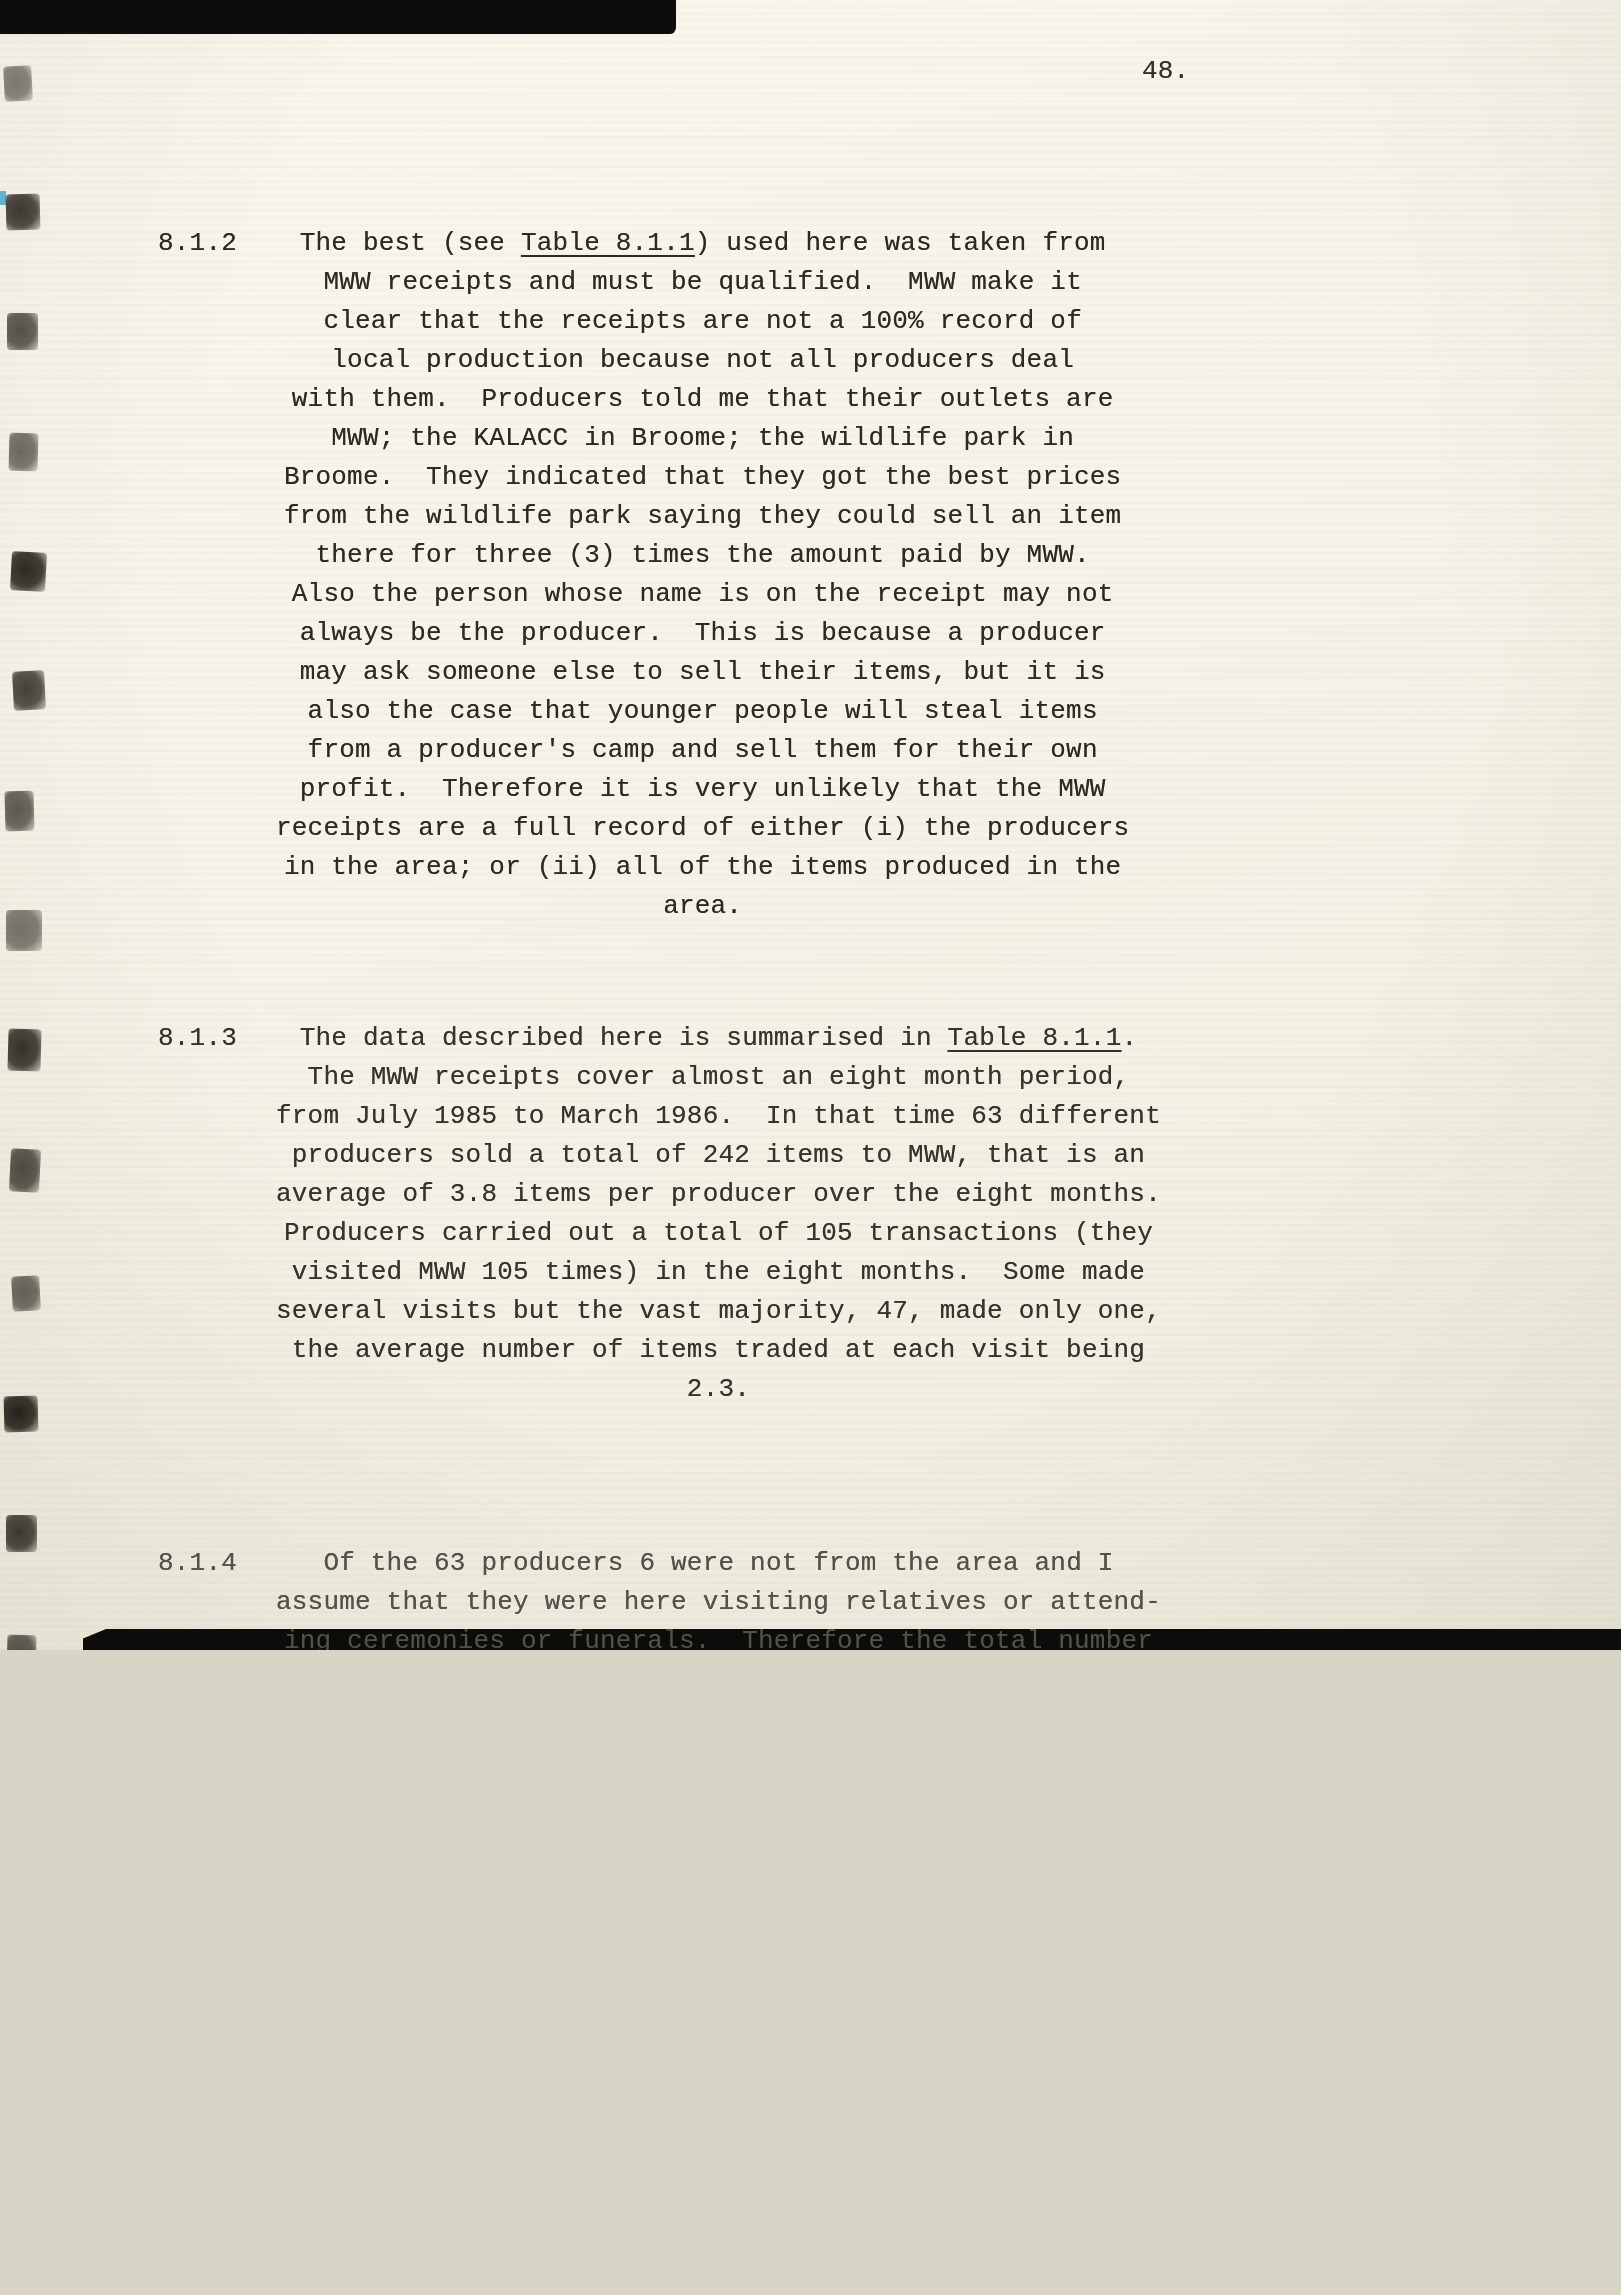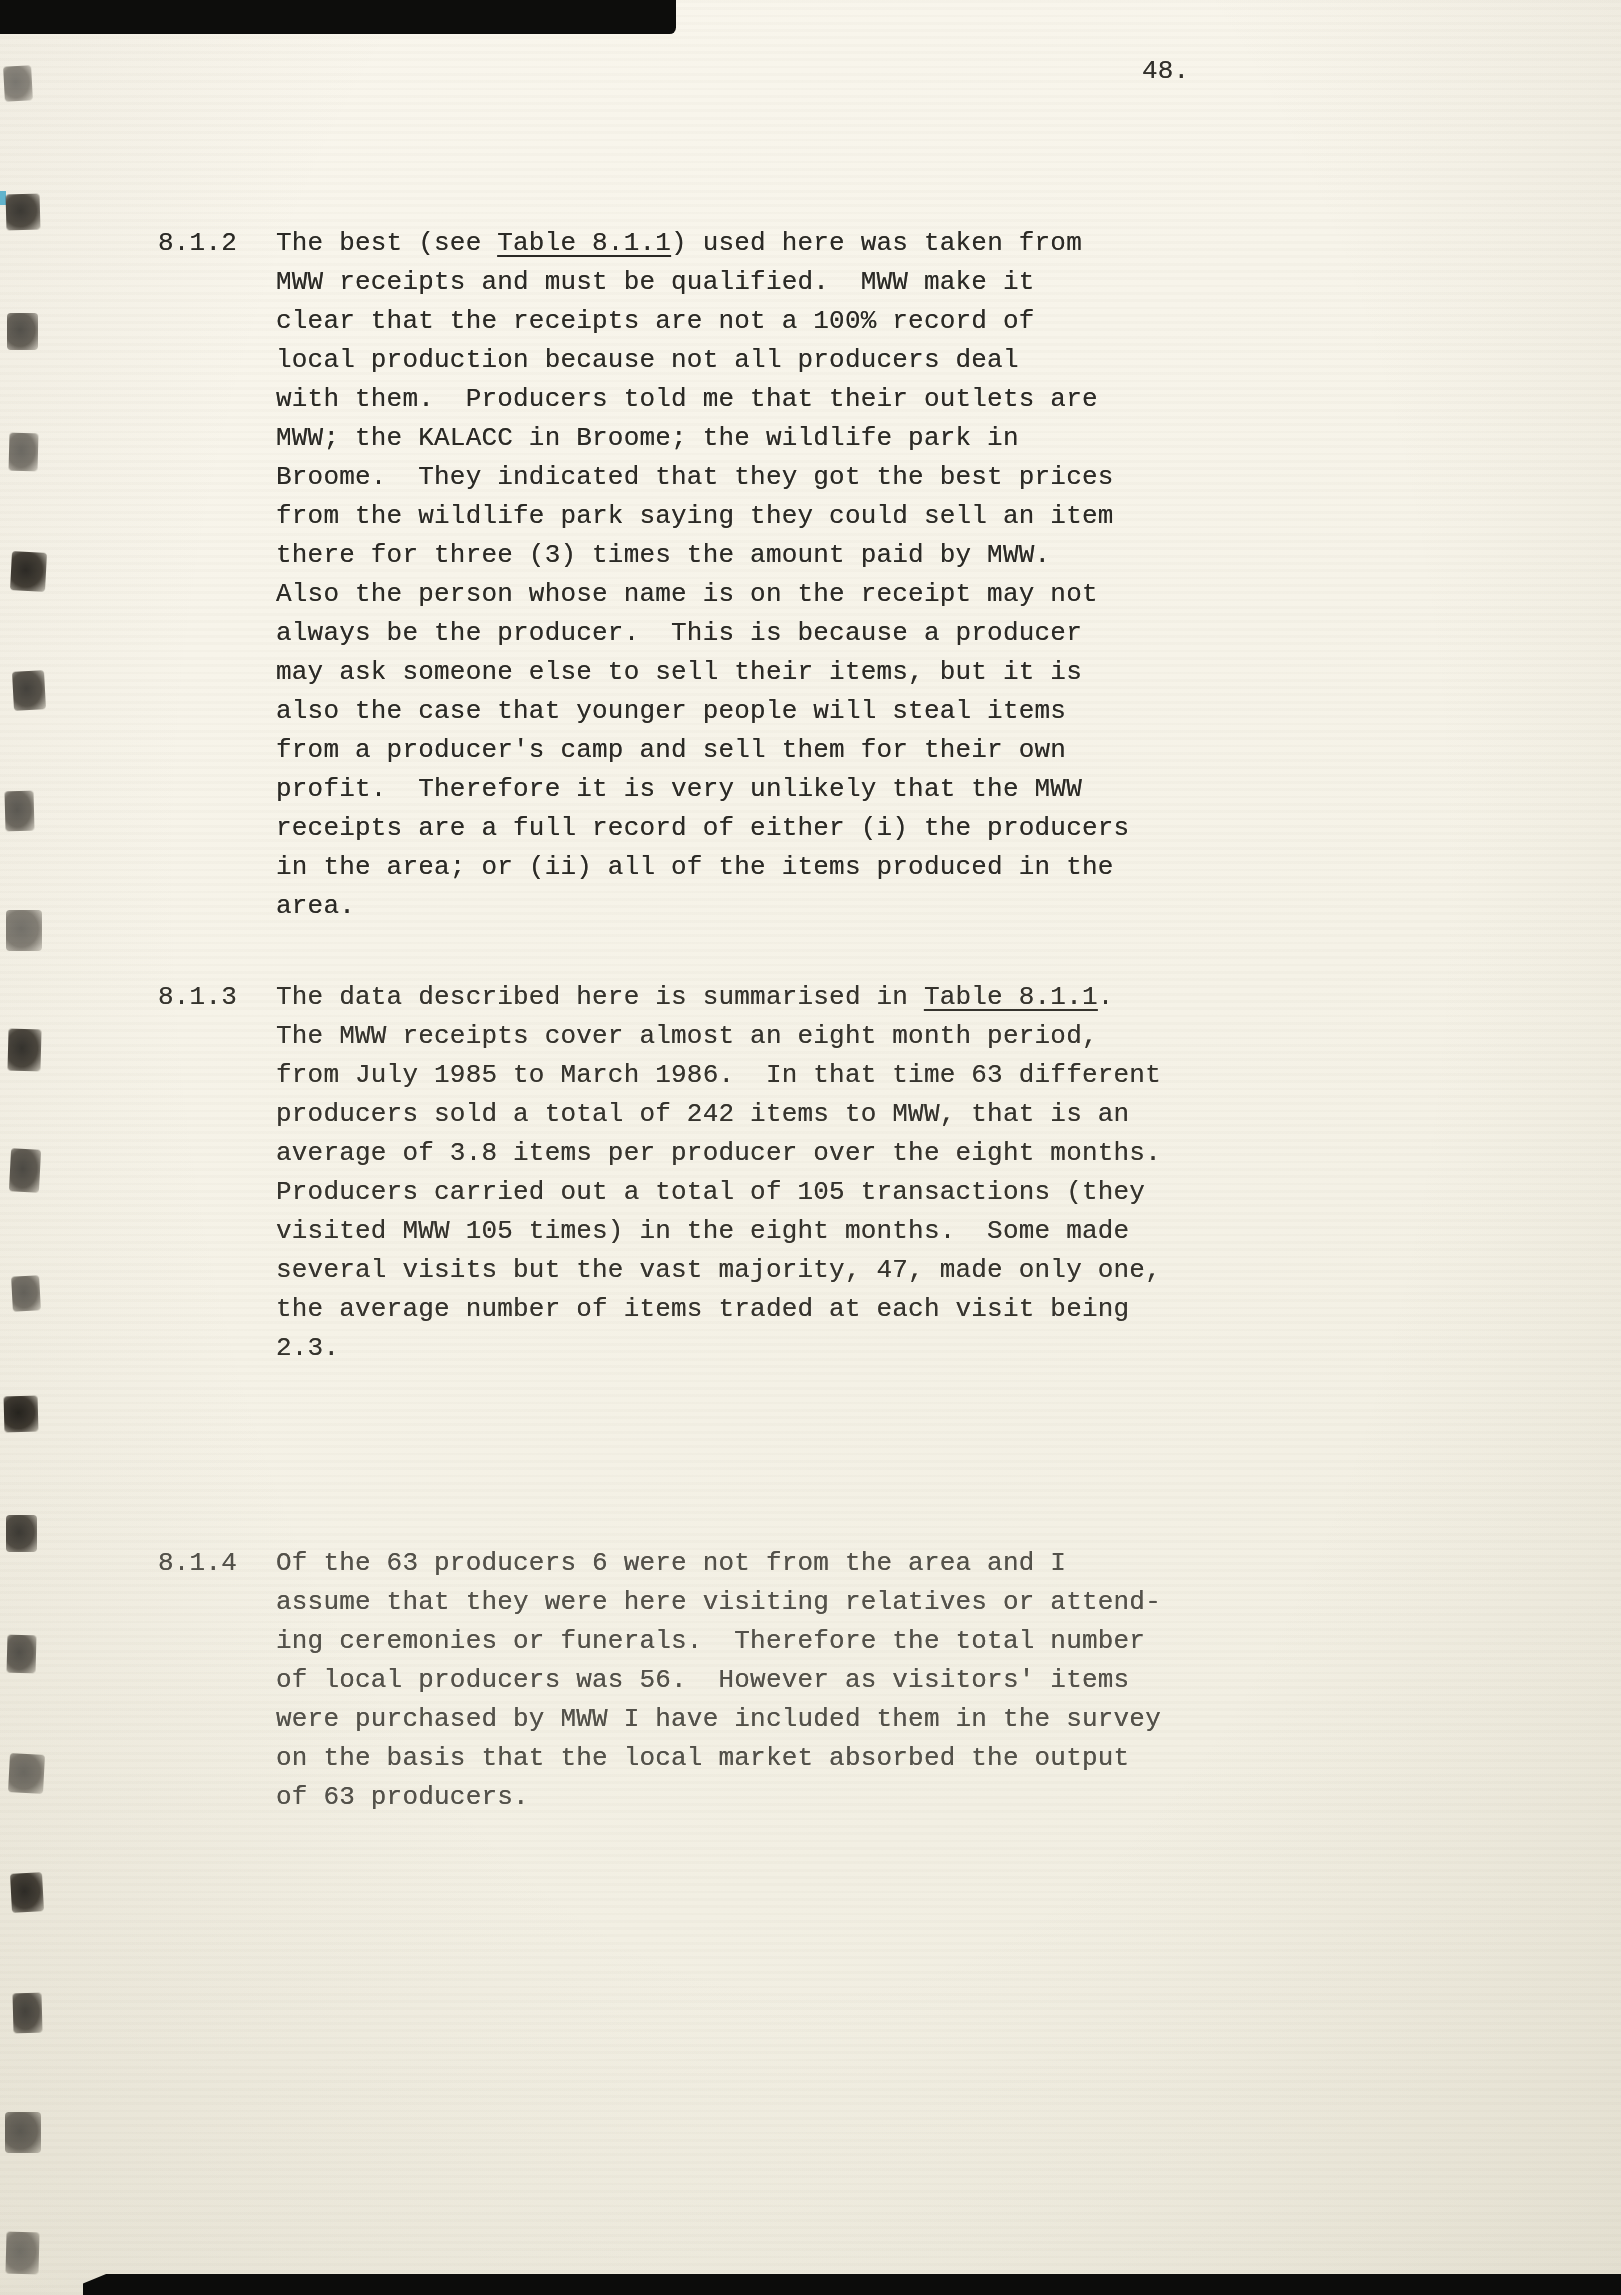--- a/index.html
+++ b/index.html
@@ -3,27 +3,28 @@
 <meta charset="utf-8">
 <style>
   html, body { margin: 0; padding: 0; }
   body {
     width: 1622px; height: 2296px;
     background: #d8d4c6;
     font-family: "Liberation Mono", "DejaVu Sans Mono", monospace;
   }
   .page {
     position: relative;
-    width: 1622px; height: 2295px;
+    width: 1622px; height: 1650px;
     background: linear-gradient(160deg, #f9f6ed 0%, #f5f2e7 50%, #efecdf 100%);
     overflow: hidden;
     color: #2b2a26;
     font-size: 26px;
     line-height: 39px;
     letter-spacing: 0.2px;
+    text-align: center;
   }
   .vignette {
     position: absolute; inset: 0; pointer-events: none;
     background: radial-gradient(ellipse at 50% 38%, rgba(0,0,0,0) 55%, rgba(140,128,100,0.12) 100%);
   }
   .noise {
     position: absolute; inset: 0; pointer-events: none;
     background: repeating-linear-gradient(0deg, rgba(120,110,88,0.028) 0 2.8px, rgba(0,0,0,0) 2.8px 7.3px);
   }
   .top-strip {
@@ -52,21 +53,21 @@
   }
   .page-number {
     position: absolute; top: 52px; left: 1142px;
     color: #32302b;
   }
   .para { position: absolute; left: 158px; }
   .para-num { position: absolute; left: 0; top: 0; white-space: pre; }
   .para-body { margin-left: 118px; white-space: pre; }
   .para text, .para-body span { white-space: pre; }
   .p0 { top: 224px; color: #2b2a26; }
-  .p1 { top: 978px; color: #35332d; }
+  .p1 { top: 1019px; color: #35332d; }
   .p2 { top: 1511px; color: #53514a; margin-top: 33px; }
   .para, .page-number { text-shadow: 0 0 0.6px rgba(45,43,38,0.65); }
   .u {
     text-decoration: underline;
     text-decoration-thickness: 1.8px;
     text-underline-offset: 4.6px;
   }
 </style>
 </head>
 <body>

